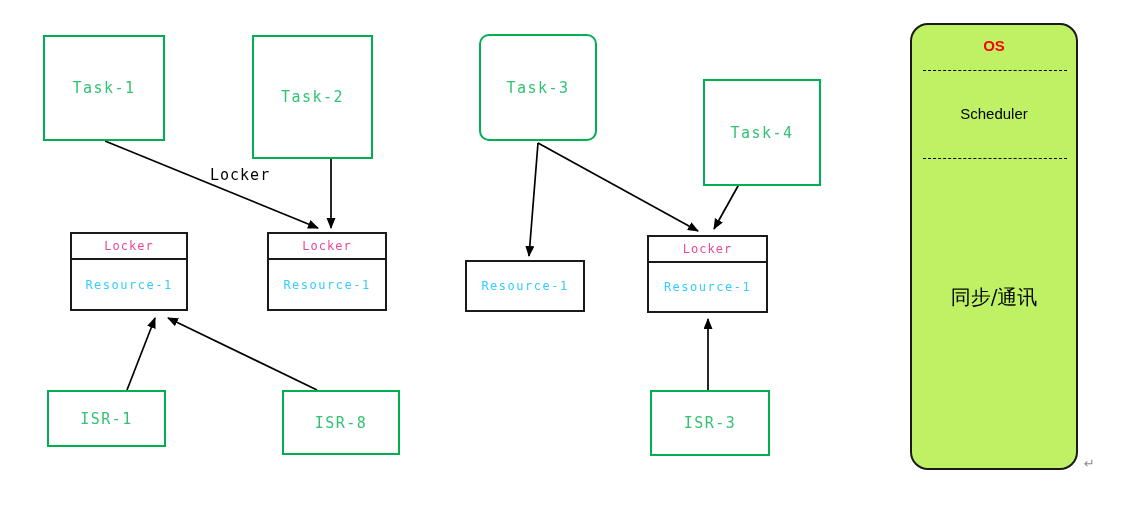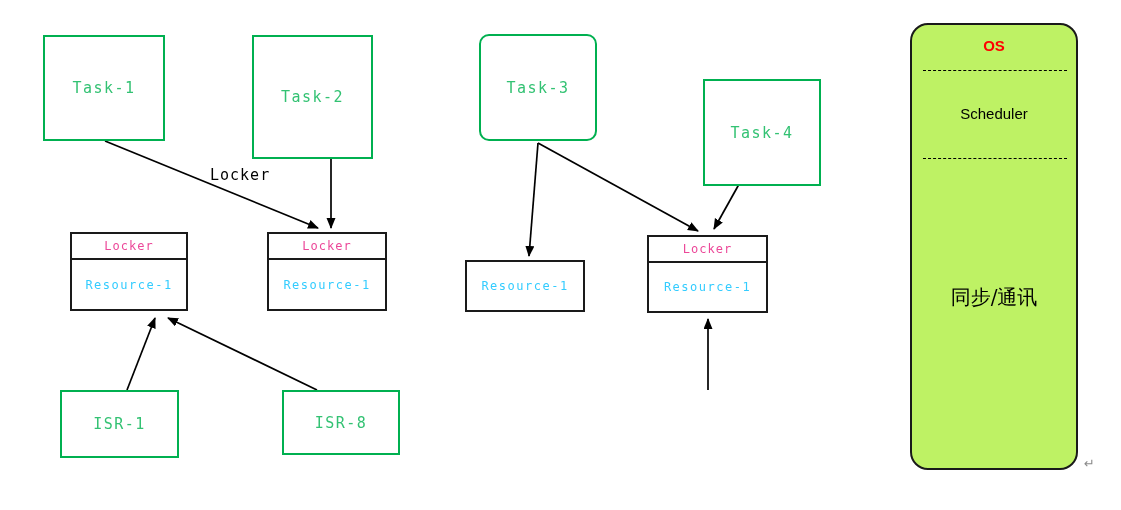--- a/index.html
+++ b/index.html
@@ -91,25 +91,28 @@
   </div>
 
   <div class="box res-box" style="left:465px;top:260px;width:120px;height:52px;">
     <div class="res-body">Resource-1</div>
   </div>
   <div class="box res-box" style="left:647px;top:235px;width:121px;height:78px;">
     <div class="locker-head">Locker</div>
     <div class="res-body">Resource-1</div>
   </div>
 
-  <div class="box isr-box" style="left:60px;top:390px;width:119px;height:68px;">
+  <div class="box isr-box" style="left:47px;top:390px;width:119px;height:57px;">
     <span class="isr-label">ISR-1</span>
   </div>
   <div class="box isr-box" style="left:282px;top:390px;width:118px;height:65px;">
     <span class="isr-label">ISR-8</span>
+  </div>
+  <div class="box isr-box" style="left:650px;top:390px;width:120px;height:66px;">
+    <span class="isr-label">ISR-3</span>
   </div>
 
   <div class="os-panel">
     <div class="os-title">OS</div>
     <div class="os-divider d1"></div>
     <div class="os-scheduler">Scheduler</div>
     <div class="os-divider d2"></div>
     <div class="os-sync">同步/通讯</div>
   </div>
 

